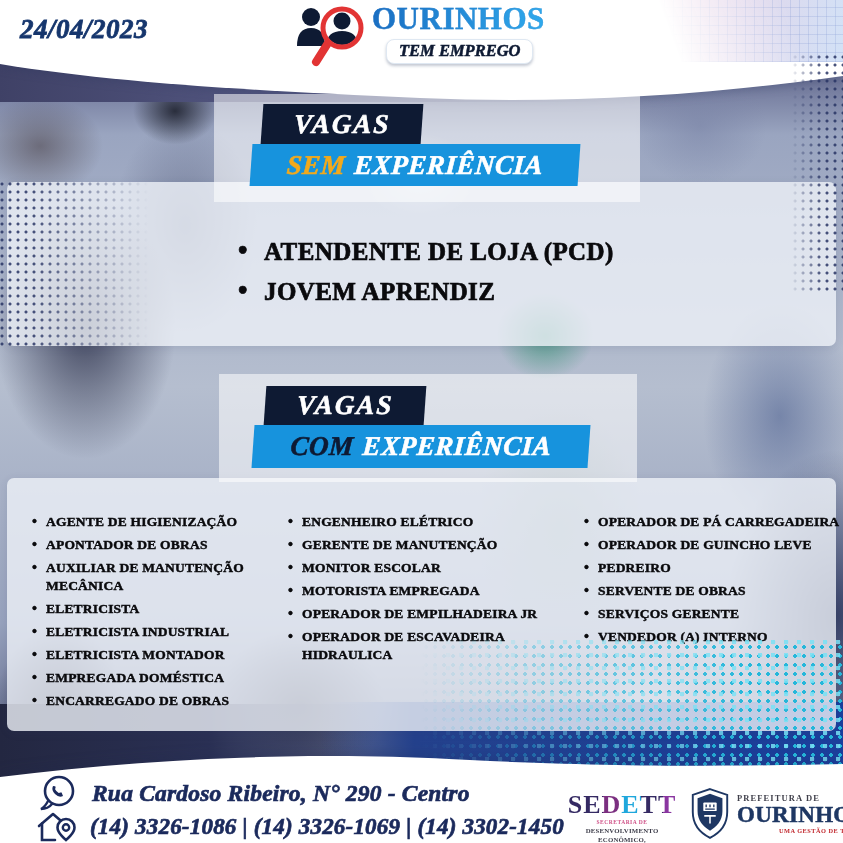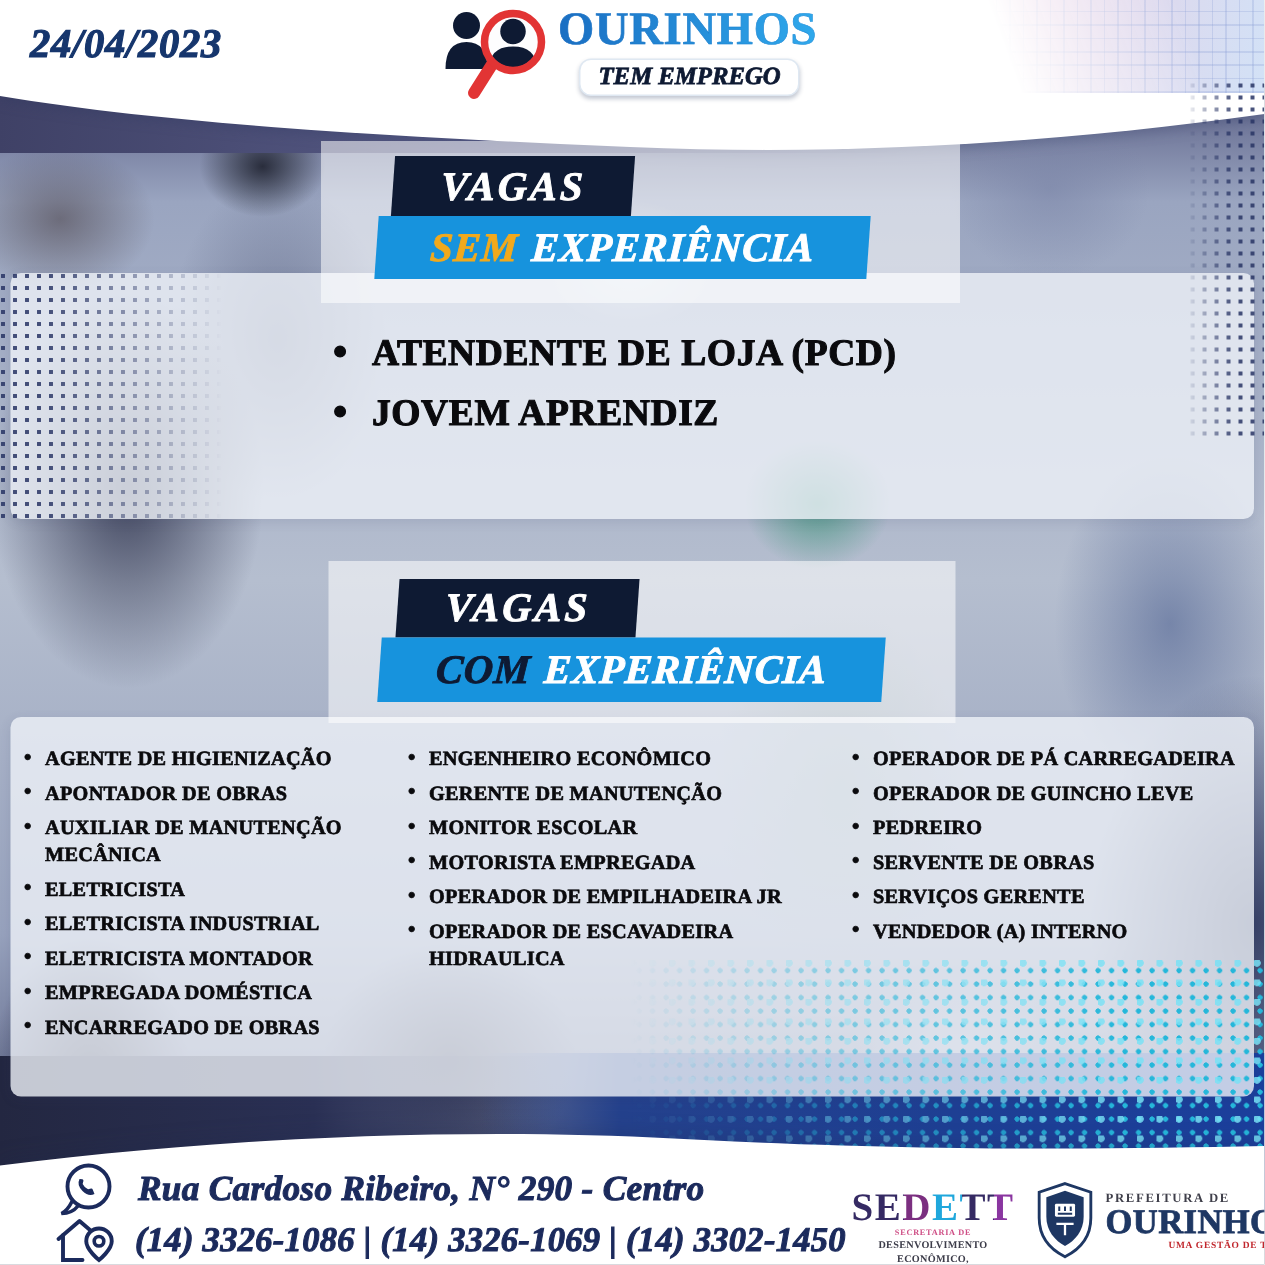--- a/index.html
+++ b/index.html
@@ -78,21 +78,21 @@
   .exp-box{position:absolute;background:var(--accent_blue);transform:skewX(-4deg);z-index:7;
      display:flex;align-items:center;justify-content:center;gap:9px;}
   .eb1{left:251px;top:144px;width:328px;height:42px;}
   .eb2{left:253px;top:425px;width:336px;height:43px;}
   .exp-box span{font-style:italic;font-weight:900;font-size:27px;letter-spacing:.5px;}
   .hl-yellow{color:var(--yellow);-webkit-text-stroke:.6px var(--yellow);}
   .hl-navy{color:var(--navy);-webkit-text-stroke:.6px var(--navy);}
   .exp-rest{color:#fff;-webkit-text-stroke:.6px #fff;}
 
   
-  ul.jobs{margin:0;padding:0;list-style:none;position:absolute;z-index:7;}
+  ul.jobs{margin:16px;padding:0;list-style:none;position:absolute;z-index:7;}
   .jobs-big{left:222px;top:220px;width:520px;}
   .jobs-big li{position:relative;padding-left:26px;margin-bottom:9px;
      font-weight:800;font-size:25px;line-height:31px;color:var(--job_text);
      letter-spacing:.4px;-webkit-text-stroke:.7px var(--job_text);}
   .jobs-big li::before{content:"•";position:absolute;left:0;top:-1px;font-size:27px;}
   .jobs-col li{position:relative;padding-left:14px;margin-bottom:4.5px;
      font-weight:800;font-size:13.5px;line-height:1.37;color:var(--job_text);
      letter-spacing:.2px;-webkit-text-stroke:.45px var(--job_text);}
   .jobs-col li::before{content:"•";position:absolute;left:0;top:-1px;font-size:14px;}
   .col-1{left:16px;top:497px;width:250px;}
@@ -209,21 +209,21 @@
       <li>AGENTE DE HIGIENIZAÇÃO</li>
       <li>APONTADOR DE OBRAS</li>
       <li>AUXILIAR DE MANUTENÇÃO MECÂNICA</li>
       <li>ELETRICISTA</li>
       <li>ELETRICISTA INDUSTRIAL</li>
       <li>ELETRICISTA MONTADOR</li>
       <li>EMPREGADA DOMÉSTICA</li>
       <li>ENCARREGADO DE OBRAS</li>
     </ul>
   <ul class="jobs jobs-col col-2">
-      <li>ENGENHEIRO ECONÔMICO</li>
+      <li>ENGENHEIRO ELÉTRICO</li>
       <li>GERENTE DE MANUTENÇÃO</li>
       <li>MONITOR ESCOLAR</li>
       <li>MOTORISTA EMPREGADA</li>
       <li>OPERADOR DE EMPILHADEIRA JR</li>
       <li>OPERADOR DE ESCAVADEIRA HIDRAULICA</li>
     </ul>
   <ul class="jobs jobs-col col-3">
       <li>OPERADOR DE PÁ CARREGADEIRA</li>
       <li>OPERADOR DE GUINCHO LEVE</li>
       <li>PEDREIRO</li>

